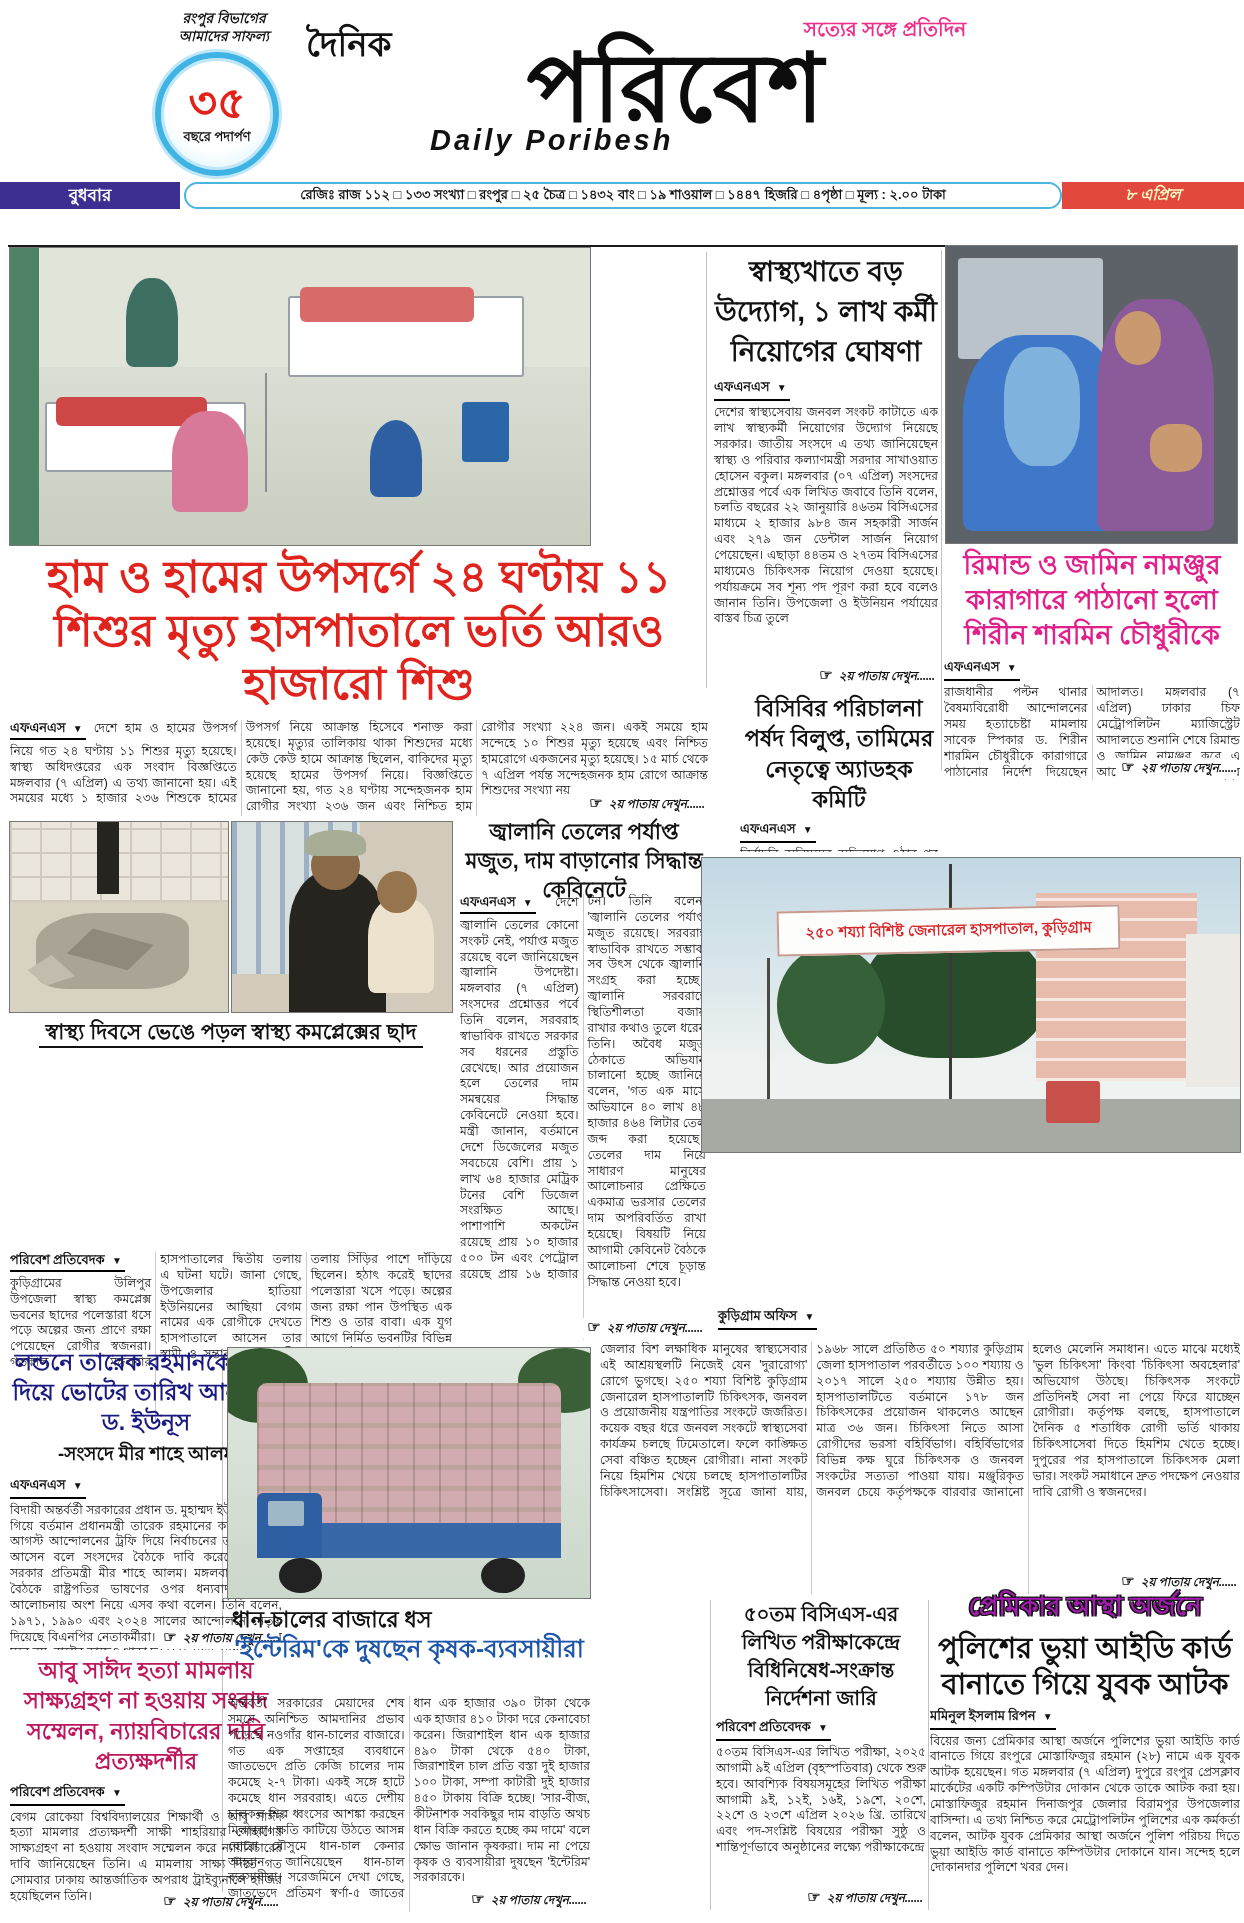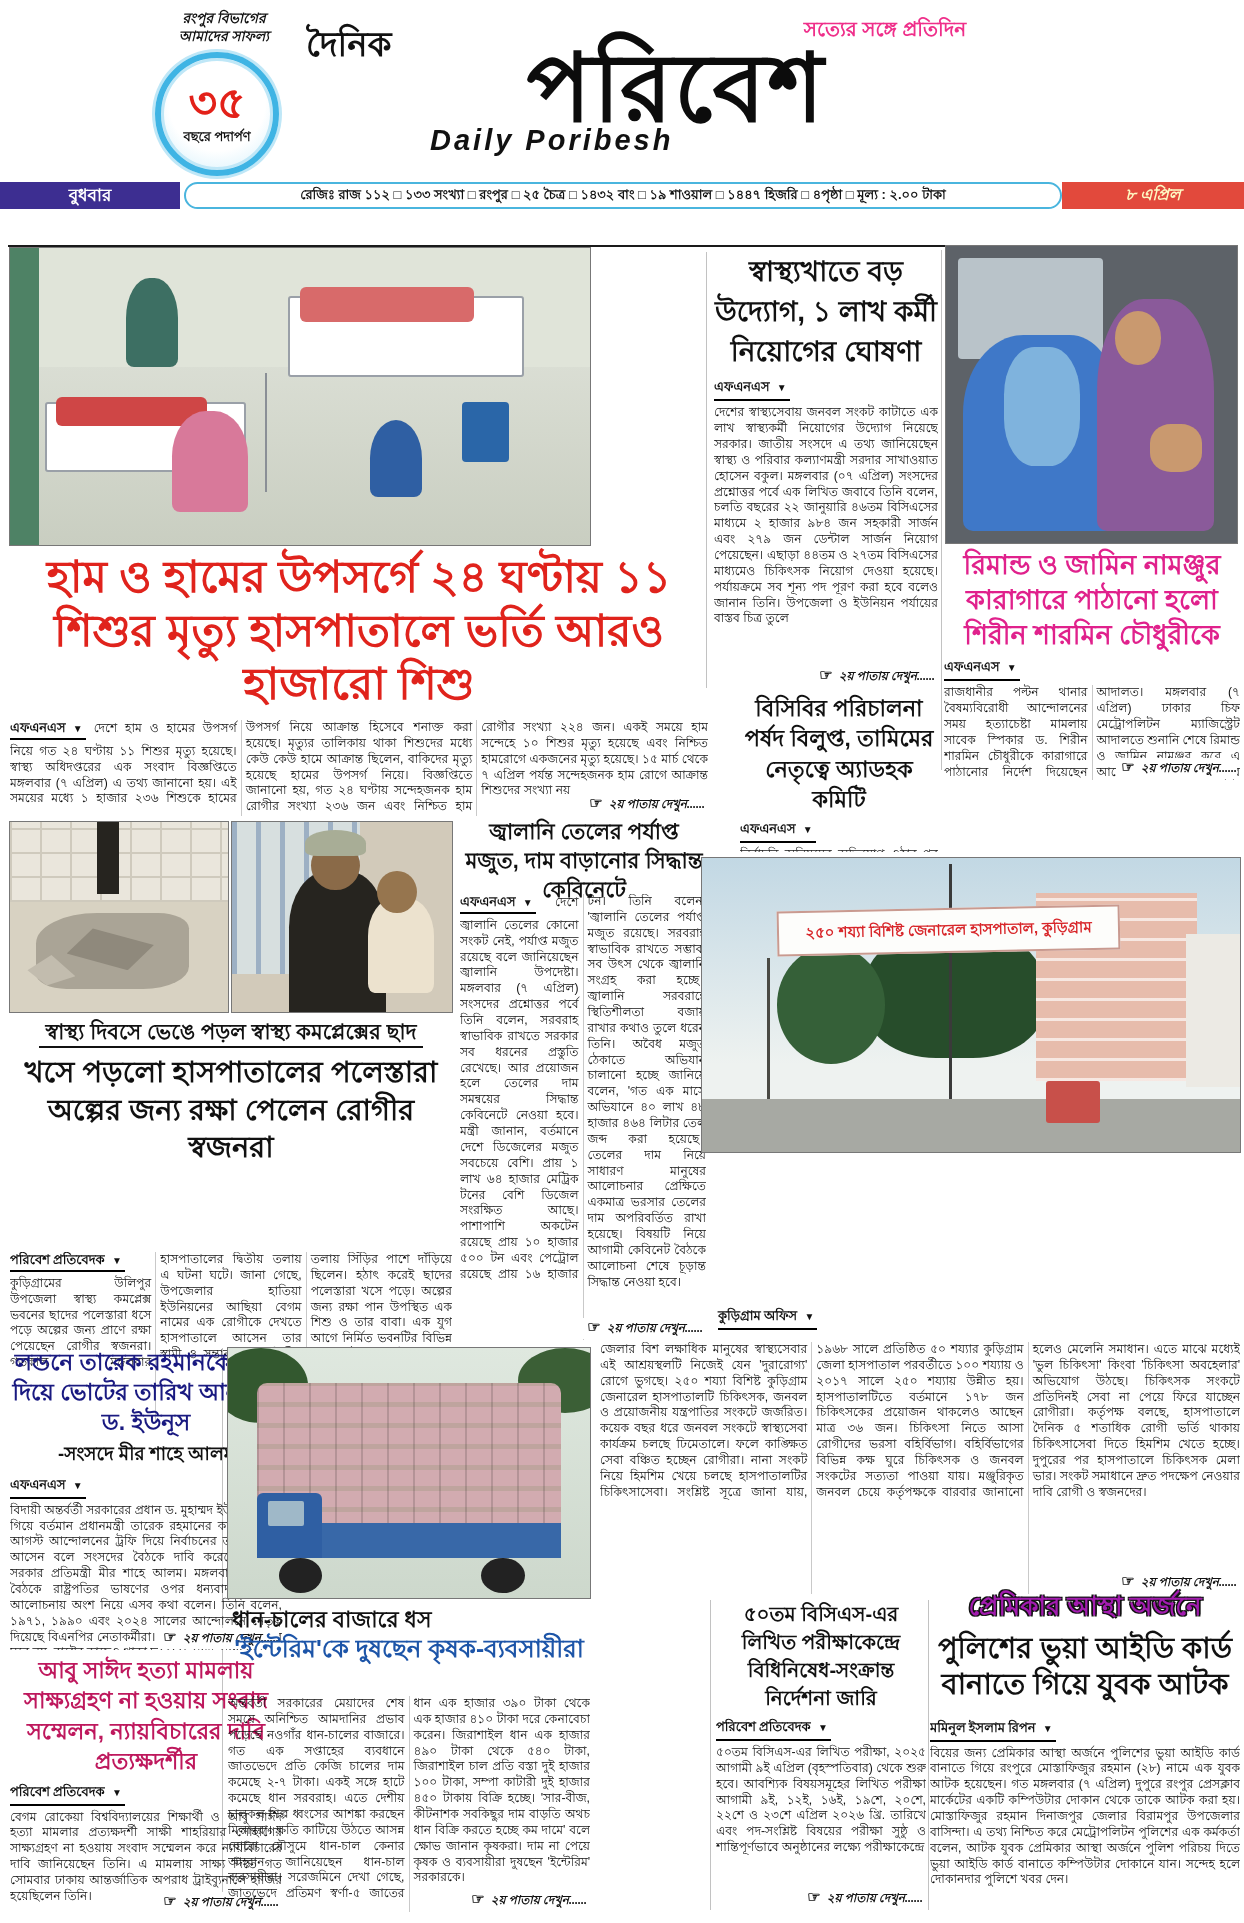--- a/index.html
+++ b/index.html
@@ -192,21 +192,20 @@
          background:repeating-linear-gradient(90deg,#9db0c4 0 5px,#d7dfdf 5px 24px);"></div>
     <div class="sh" style="left:26%;top:26%;width:44%;height:74%;background:#26241f;border-radius:40% 40% 0 0;"></div>
     <div class="sh" style="left:36%;top:10%;width:22%;height:26%;background:#8a6a48;border-radius:50%;"></div>
     <div class="sh" style="left:33%;top:4%;width:28%;height:14%;background:#a8ad96;border-radius:50% 50% 20% 20%;"></div>
     <div class="sh" style="left:62%;top:40%;width:30%;height:50%;background:#ece2ce;border-radius:40% 40% 10% 10%;"></div>
     <div class="sh" style="left:66%;top:26%;width:18%;height:22%;background:#96754e;border-radius:50%;"></div>
   </div>
   <div class="abs" style="left:10px;top:1016px;width:442px;text-align:center;">
     <span class="cap" style="font-size:21px;border-bottom:2.5px solid #111;padding:0 6px 3px;">স্বাস্থ্য দিবসে ভেঙে পড়ল স্বাস্থ্য কমপ্লেক্সের ছাদ</span>
   </div>
-  <div class="abs hl" style="left:10px;top:1054px;width:442px;font-size:29px;line-height:1.3;">খসে পড়লো হাসপাতালের পলেস্তারা অল্পের জন্য রক্ষা পেলেন রোগীর স্বজনরা</div>
   <div class="blk" style="left:10px;top:1212px;width:442px;height:170px;margin-top:40px;">
     <div class="bt c3" style="height:170px;">
       <span class="byline">
         <span>পরিবেশ প্রতিবেদক</span>
         <span class="arr">▼</span>
       </span>
       <span>কুড়িগ্রামের উলিপুর উপজেলা স্বাস্থ্য কমপ্লেক্স ভবনের ছাদের পলেস্তারা ধসে পড়ে অল্পের জন্য প্রাণে রক্ষা পেয়েছেন রোগীর স্বজনরা। গতকাল মঙ্গলবার হাসপাতালের দ্বিতীয় তলায় এ ঘটনা ঘটে। জানা গেছে, উপজেলার হাতিয়া ইউনিয়নের আছিয়া বেগম নামের এক রোগীকে দেখতে হাসপাতালে আসেন তার স্বামী ও সন্তান। তারা দ্বিতীয় তলায় সিঁড়ির পাশে দাঁড়িয়ে ছিলেন। হঠাৎ করেই ছাদের পলেস্তারা খসে পড়ে। অল্পের জন্য রক্ষা পান উপস্থিত এক শিশু ও তার বাবা। এক যুগ আগে নির্মিত ভবনটির বিভিন্ন স্থানে ফাটল দেখা দিয়েছে।</span>
     </div>
     <div class="cont">
       <span class="hand">☞</span>
@@ -306,21 +305,21 @@
     <div class="bt">৫০তম বিসিএস-এর লিখিত পরীক্ষা, ২০২৫ আগামী ৯ই এপ্রিল (বৃহস্পতিবার) থেকে শুরু হবে। আবশ্যিক বিষয়সমূহের লিখিত পরীক্ষা আগামী ৯ই, ১২ই, ১৬ই, ১৯শে, ২০শে, ২২শে ও ২৩শে এপ্রিল ২০২৬ খ্রি. তারিখে এবং পদ-সংশ্লিষ্ট বিষয়ের পরীক্ষা সুষ্ঠু ও শান্তিপূর্ণভাবে অনুষ্ঠানের লক্ষ্যে পরীক্ষাকেন্দ্রে</div>
     <div class="cont">
       <span class="hand">☞</span>
       <span>২য় পাতায় দেখুন......</span>
     </div>
   </div>
 
   <div class="blk" style="left:930px;top:1586px;width:310px;height:330px;">
     <div class="hl outline-txt" style="font-size:26px;font-weight:900;">প্রেমিকার আস্থা অর্জনে</div>
     <div class="hl" style="font-size:29px;line-height:1.25;font-weight:900;">পুলিশের ভুয়া আইডি কার্ড বানাতে গিয়ে  যুবক আটক</div>
-    <div style="margin-top:15px;">
+    <div style="margin-top:3px;">
       <span class="byline">
         <span>মমিনুল ইসলাম রিপন</span>
         <span class="arr">▼</span>
       </span>
     </div>
     <div class="bt">বিয়ের জন্য প্রেমিকার আস্থা অর্জনে পুলিশের ভুয়া আইডি কার্ড বানাতে গিয়ে রংপুরে মোস্তাফিজুর রহমান (২৮) নামে এক যুবক আটক হয়েছেন। গত মঙ্গলবার (৭ এপ্রিল) দুপুরে রংপুর প্রেসক্লাব মার্কেটের একটি কম্পিউটার দোকান থেকে তাকে আটক করা হয়। মোস্তাফিজুর রহমান দিনাজপুর জেলার বিরামপুর উপজেলার বাসিন্দা। এ তথ্য নিশ্চিত করে মেট্রোপলিটন পুলিশের এক কর্মকর্তা বলেন, আটক যুবক প্রেমিকার আস্থা অর্জনে পুলিশ পরিচয় দিতে ভুয়া আইডি কার্ড বানাতে কম্পিউটার দোকানে যান। সন্দেহ হলে দোকানদার পুলিশে খবর দেন।</div>
   </div>
 
 </div>
 

